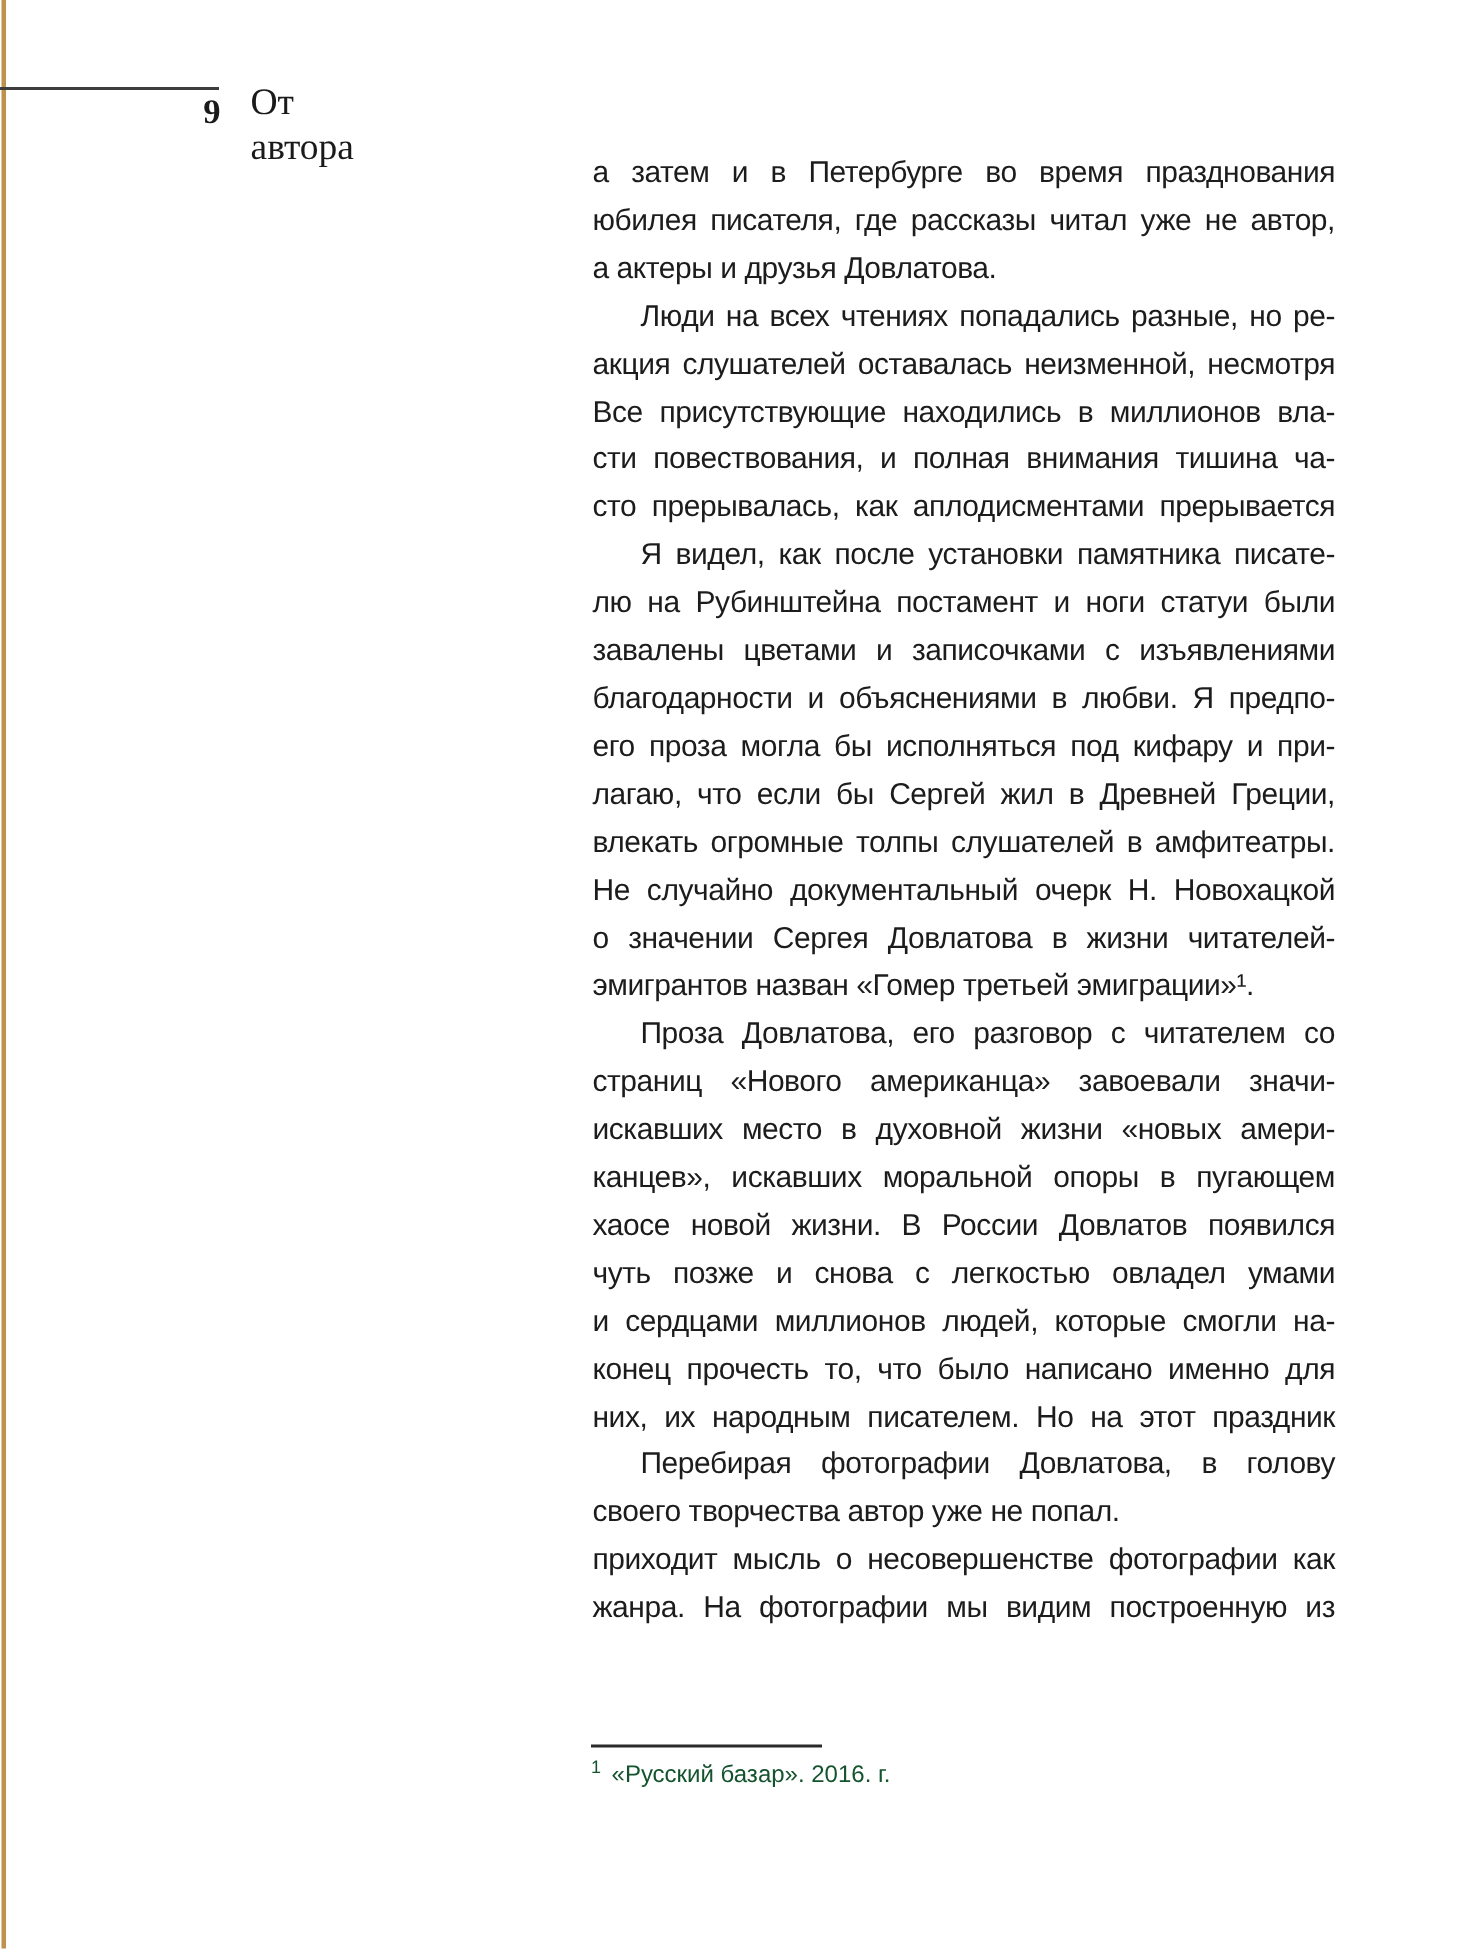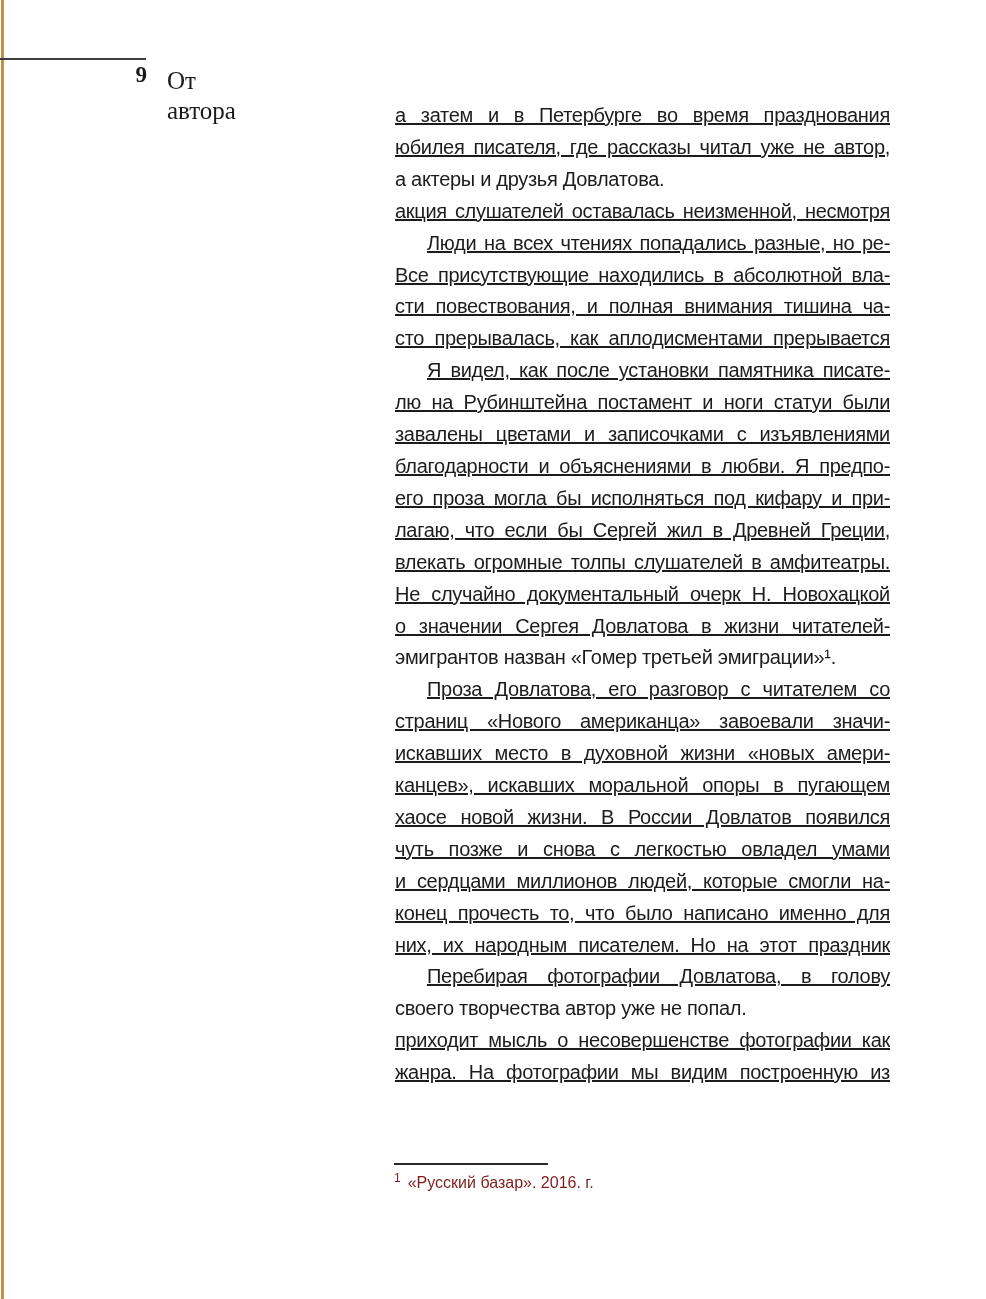--- a/index.html
+++ b/index.html
@@ -25,42 +25,40 @@
     text-align: right;
     font-family: "Liberation Serif", serif;
     font-weight: 700; font-size: 23px; line-height: 25px;
     color: #1a1a1a;
   }
   .chapter-title {
     position: absolute; left: 167px; top: 54px;
     font-family: "Liberation Serif", serif;
     font-size: 25px; line-height: 30px;
     color: #1a1a1a;
-    margin-top: 12px;
   }
   .text-block {
     position: absolute; left: 395px; top: 100px; width: 495px;
     font-size: 20px; line-height: 31.9px;
     letter-spacing: -0.3px;
     color: #1c1c1c;
   }
   .line.just {
     text-align: justify;
     text-align-last: justify;
-    text-decoration: underline;
   }
   .line.indent { text-indent: 32px; }
   .footnote-rule {
     position: absolute; left: 394px; top: 1163px;
     width: 154px; height: 2px;
     background: #2a2a2a;
   }
   .footnote {
     position: absolute; left: 394px; top: 1171px;
-    font-size: 16px; color: #7f1d1d;
+    font-size: 16px; color: #14532d;
   }
   .footnote sup {
     font-size: 12px;
     margin-right: 7px;
   }
 </style>
 </head>
 <body>
 
 <div class="page">
@@ -73,23 +71,23 @@
     <div class="chapter-title">
       <div>От</div>
       <div>автора</div>
     </div>
   </div>
 
   <div class="text-block" style="color: rgb(28, 28, 28);">
       <div class="line just">а затем и в Петербурге во время празднования</div>
       <div class="line just">юбилея писателя, где рассказы читал уже не автор,</div>
       <div class="line">а актеры и друзья Довлатова.</div>
+      <div class="line just indent">Люди на всех чтениях попадались разные, но ре-</div>
       <div class="line just">акция слушателей оставалась неизменной, несмотря</div>
-      <div class="line just indent">Люди на всех чтениях попадались разные, но ре-</div>
-      <div class="line just">Все присутствующие находились в абсолютной вла-</div>
+      <div class="line just">Все присутствующие находились в миллионов вла-</div>
       <div class="line just">сти повествования, и полная внимания тишина ча-</div>
       <div class="line just">сто прерывалась, как аплодисментами прерывается</div>
       <div class="line just indent">Я видел, как после установки памятника писате-</div>
       <div class="line just">лю на Рубинштейна постамент и ноги статуи были</div>
       <div class="line just">завалены цветами и записочками с изъявлениями</div>
       <div class="line just">благодарности и объяснениями в любви. Я предпо-</div>
       <div class="line just">его проза могла бы исполняться под кифару и при-</div>
       <div class="line just">лагаю, что если бы Сергей жил в Древней Греции,</div>
       <div class="line just">влекать огромные толпы слушателей в амфитеатры.</div>
       <div class="line just">Не случайно документальный очерк Н. Новохацкой</div>

